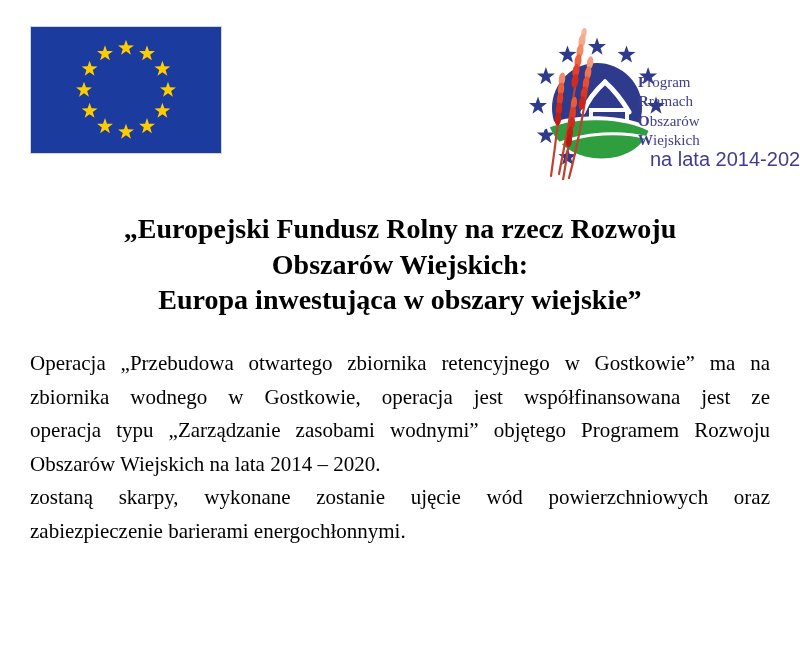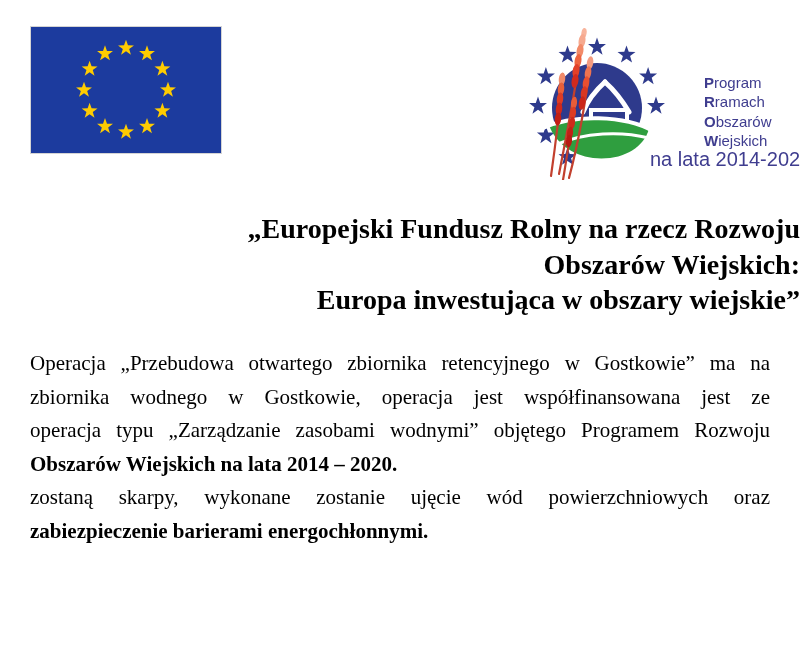--- a/index.html
+++ b/index.html
@@ -12,37 +12,37 @@
   .page{position:relative;width:800px;height:645px;background:var(--page-bg);
         overflow:hidden;font-family:"Liberation Serif",serif;color:var(--text);}
 
   
   .eu-flag{position:absolute;left:30px;top:26px;width:190px;height:126px;
            border:1px solid #d4d4d4;box-sizing:content-box;}
   .eu-flag svg{display:block;}
 
   
   .prow-graphic{position:absolute;left:525px;top:28px;width:145px;height:152px;}
-  .prow-text{position:absolute;left:704px;top:73px;
-             font-family:Liberation Sans, sans-serif;font-size:15px;line-height:19.3px;
+  .prow-text{position:absolute;left:638px;top:73px;
+             font-family:Liberation Serif, serif;font-size:15px;line-height:19.3px;
              color:var(--logo-text);}
   .prow-text b{font-weight:700;}
   .prow-subtitle{position:absolute;left:638px;top:150px;
              font-family:"Liberation Sans",sans-serif;font-size:20px;line-height:18px;
              color:var(--logo-text);white-space:nowrap;margin-left:12px;}
 
   
-  .heading{position:absolute;left:0;top:211px;width:100%;text-align:right;
+  .heading{position:absolute;left:0;top:211px;width:100%;text-align:center;
            font-size:28px;font-weight:bold;line-height:35.5px;}
 
   
   .body-text{position:absolute;left:30px;top:343px;width:740px;
              font-size:21px;line-height:25.6px;}
   .bline{text-align:justify;text-align-last:justify;white-space:normal;margin-top:8px;}
-  .bline.pend{text-align-last:left;font-weight:bold;}
+  .bline.pend{text-align-last:left;}
 
   .star-eu{fill:var(--eu-star);}
   .star-prow{fill:var(--logo-blue);}
   .logo-circle{fill:var(--logo-blue);}
   .logo-green{fill:var(--logo-green);}
   .white-line{fill:none;stroke:#ffffff;}
   .house-stroke{fill:none;stroke:#ffffff;stroke-width:4;stroke-linecap:round;}
   .stem{fill:none;stroke:#c2402e;stroke-width:2.2;stroke-linecap:round;}
 </style>
 </head>

